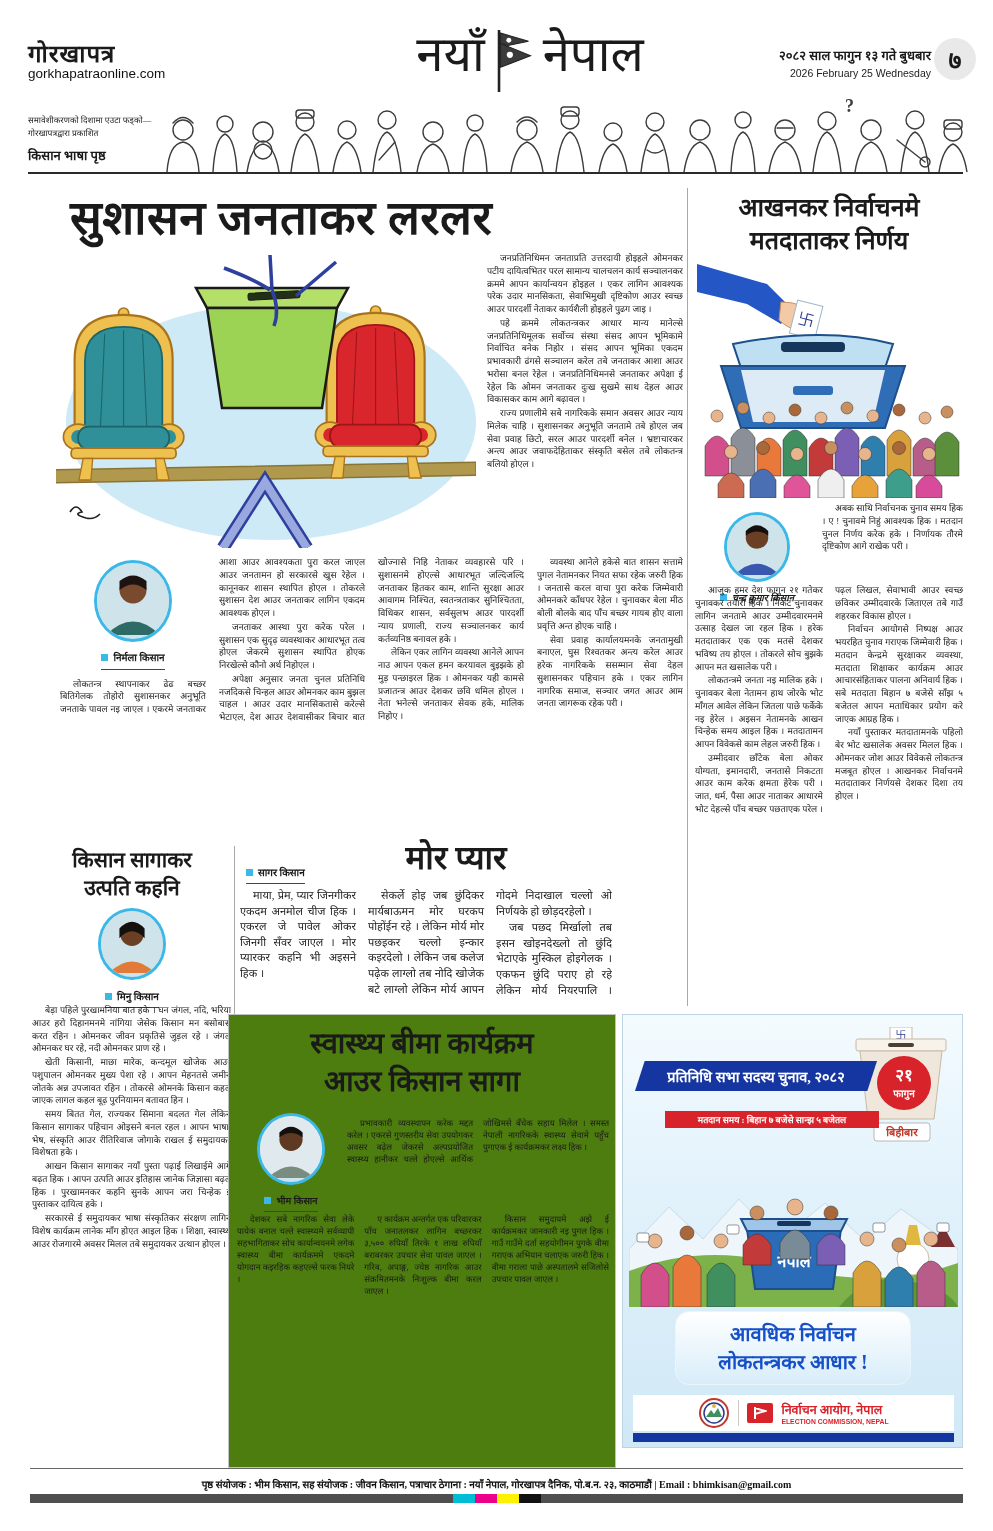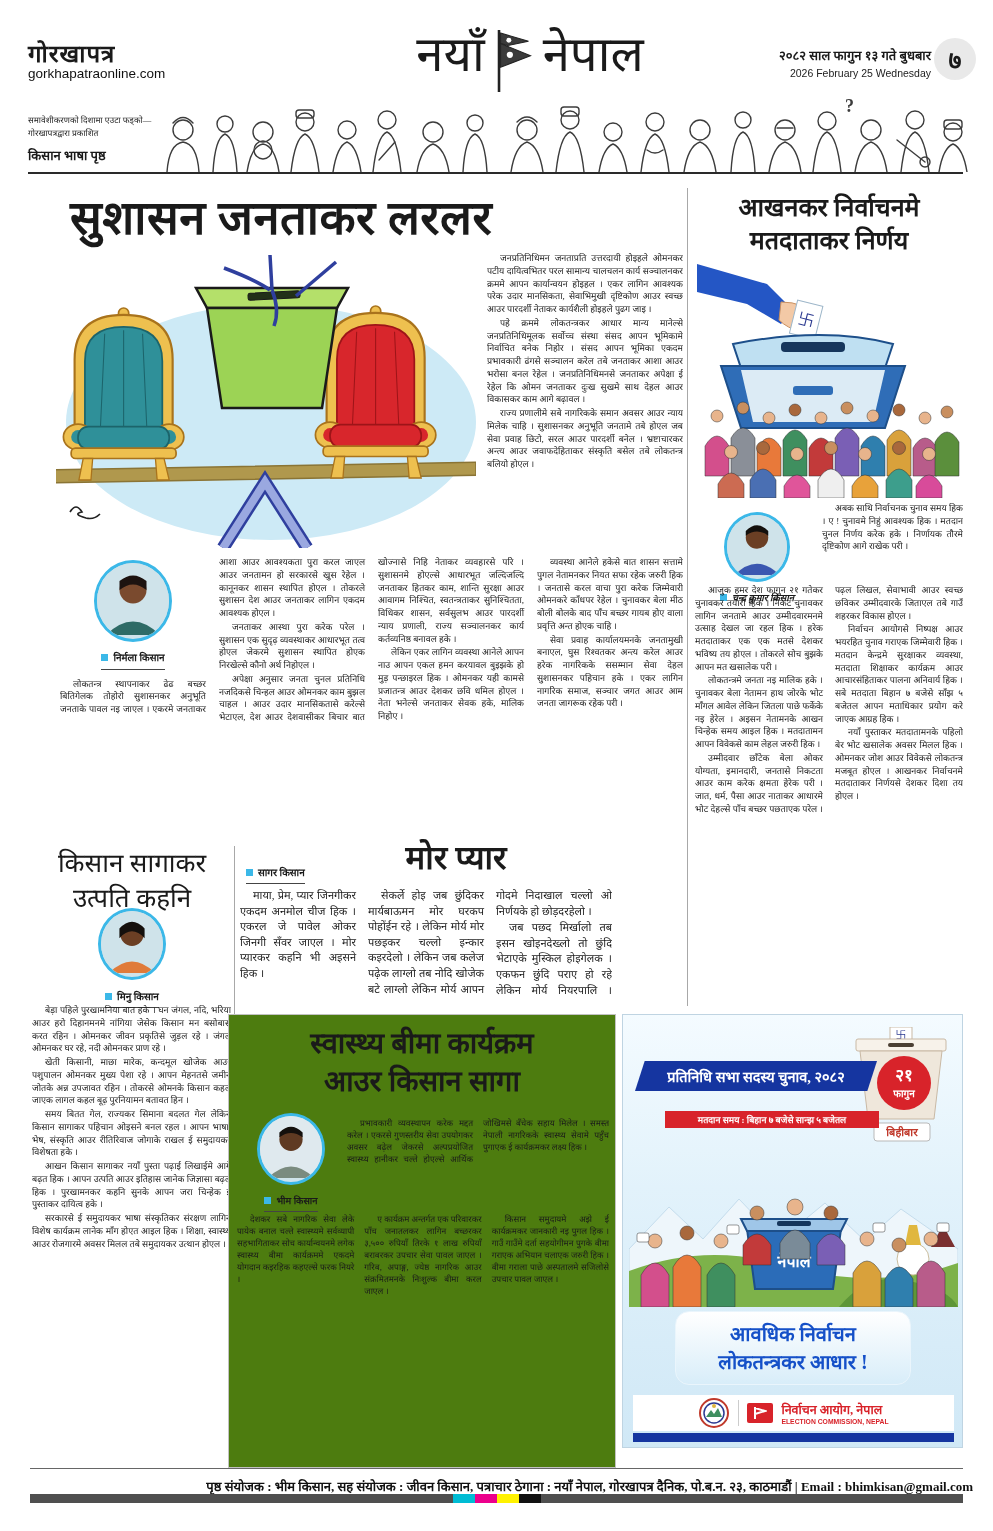--- a/index.html
+++ b/index.html
@@ -45,21 +45,21 @@
   .main-body { left:60px; top:556px; width:623px; height:278px; column-count:4; column-gap:13px; }
 
   
   .right-headline { left:693px; top:192px; width:272px; text-align:center; font-size:25px; font-weight:700; line-height:1.3; }
   .right-illu { left:697px; top:258px; }
   .right-author { left:698px; top:498px; width:118px; }
   .right-side-text { left:822px; top:502px; width:141px; height:78px; }
   .right-body { left:695px; top:584px; width:268px; height:420px; column-count:2; column-gap:12px; }
 
   
-  .rail-headline { left:32px; top:846px; width:200px; text-align:center; font-size:26px; font-weight:400; line-height:1.35; }
+  .rail-headline { left:32px; top:846px; width:200px; text-align:center; font-size:21px; font-weight:700; line-height:1.35; }
   .rail-author { left:32px; top:908px; width:200px; text-align:center; }
   .rail-body { left:32px; top:1004px; width:199px; height:462px; }
 
   
   .love-headline { left:300px; top:834px; width:312px; text-align:center; font-size:33px; font-weight:700; }
   .love-byline { left:246px; top:860px; }
   .love-body { left:240px; top:888px; width:372px; height:120px; column-count:3; column-gap:12px; font-size:11px; }
 
   
   .health-box { left:228px; top:1014px; width:388px; height:454px; border:1px solid #c2c2c2; background:#4d7c0f; }
@@ -85,21 +85,21 @@
   .ad-org { position:absolute; left:10px; top:380px; width:321px; height:36px; background:#ffffff;
     display:flex; align-items:center; justify-content:center; gap:8px; }
   .ad-org-sep { width:1px; height:26px; background:#cccccc; }
   .ad-org-text .np { color:#d8232a; font-size:12.5px; font-weight:700; }
   .ad-org-text .en { color:#d8232a; font-size:6.8px; font-weight:700; font-family:"Liberation Sans",sans-serif; }
   .ad-redbadge { width:26px; height:20px; background:#d8232a; border-radius:2px; display:flex; align-items:center; justify-content:center; }
   .ad-bluebar { position:absolute; left:10px; top:418px; width:321px; height:9px; background:#1535a0; }
 
   
   .footer-rule { left:30px; top:1468px; width:933px; height:1px; background:#666; }
-  .footer-text { left:40px; top:1477px; width:933px; text-align:right; font-size:13px; font-weight:700; color:#111; }
+  .footer-text { left:30px; top:1477px; width:933px; text-align:center; font-size:10px; font-weight:700; color:#111; }
   .print-bar { left:30px; top:1494px; width:933px; height:9px; background:#4f4f4f;
     display:flex; align-items:center; justify-content:center; }
   .swatch { width:22px; height:9px; }
 
   
   .av-teal  .shirt { fill:#2e6b66; }
   .av-blue  .shirt { fill:#3a57b0; }
   .av-orange .shirt { fill:#e07b3a; }
   .av-grey  .shirt { fill:#7a8b7f; }
 </style>

